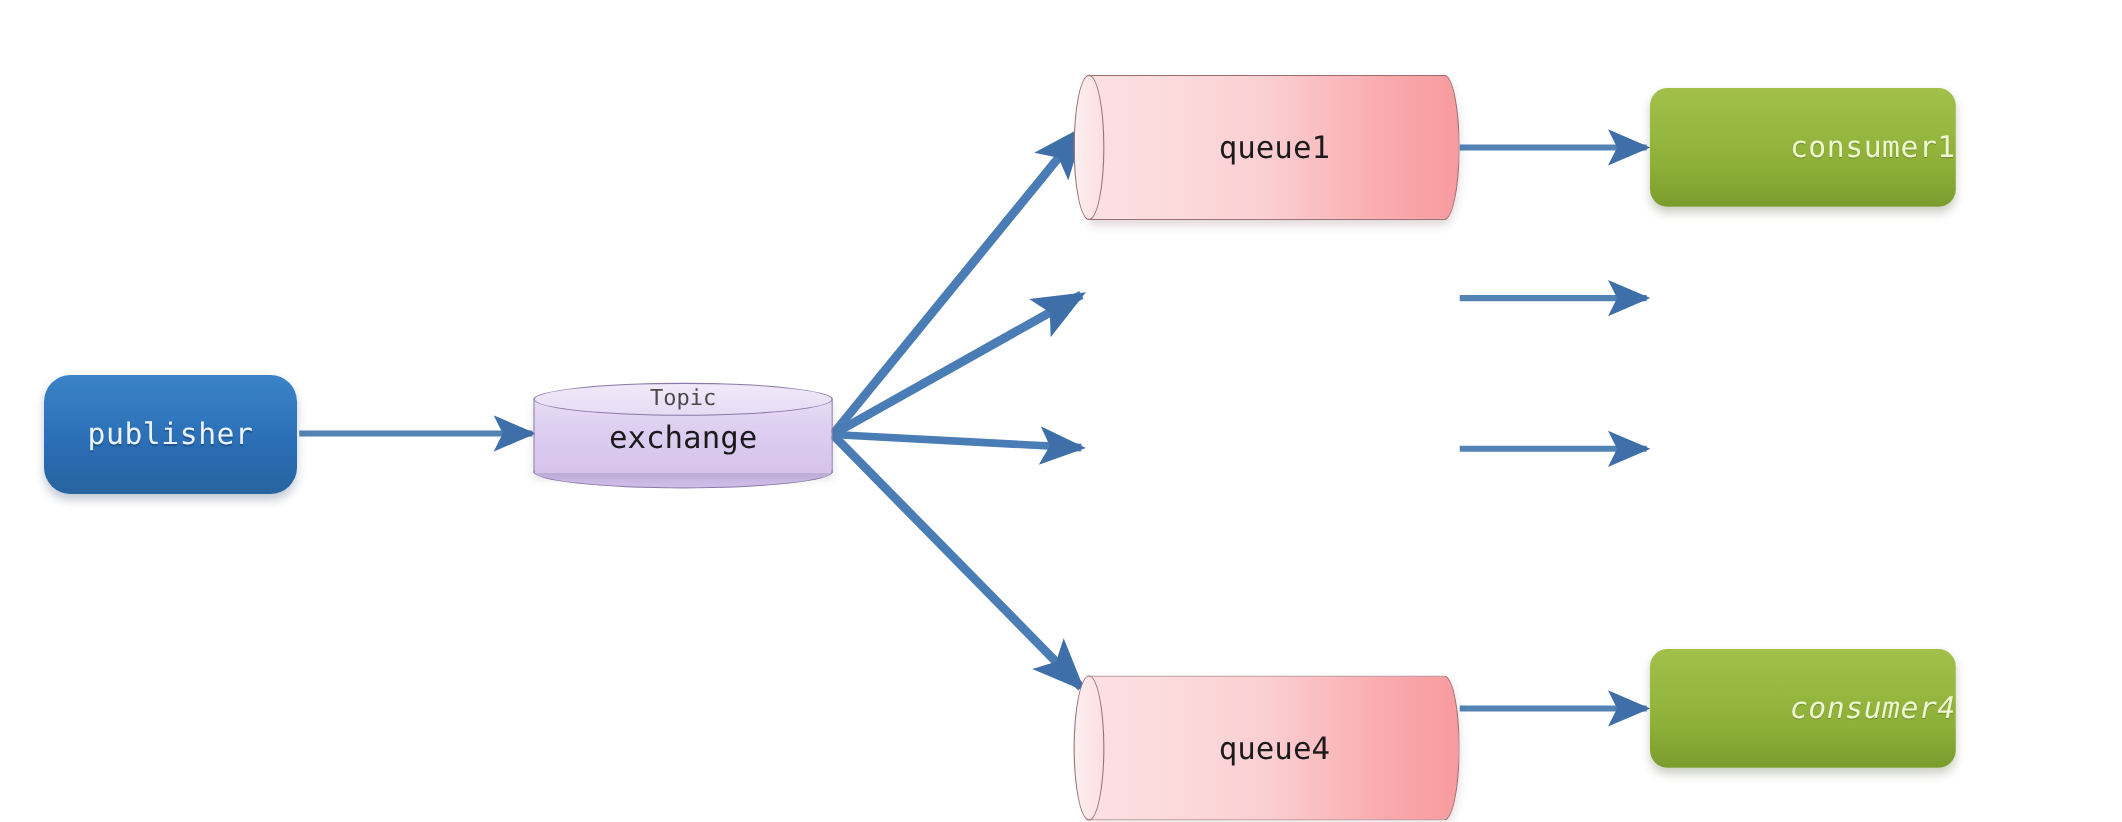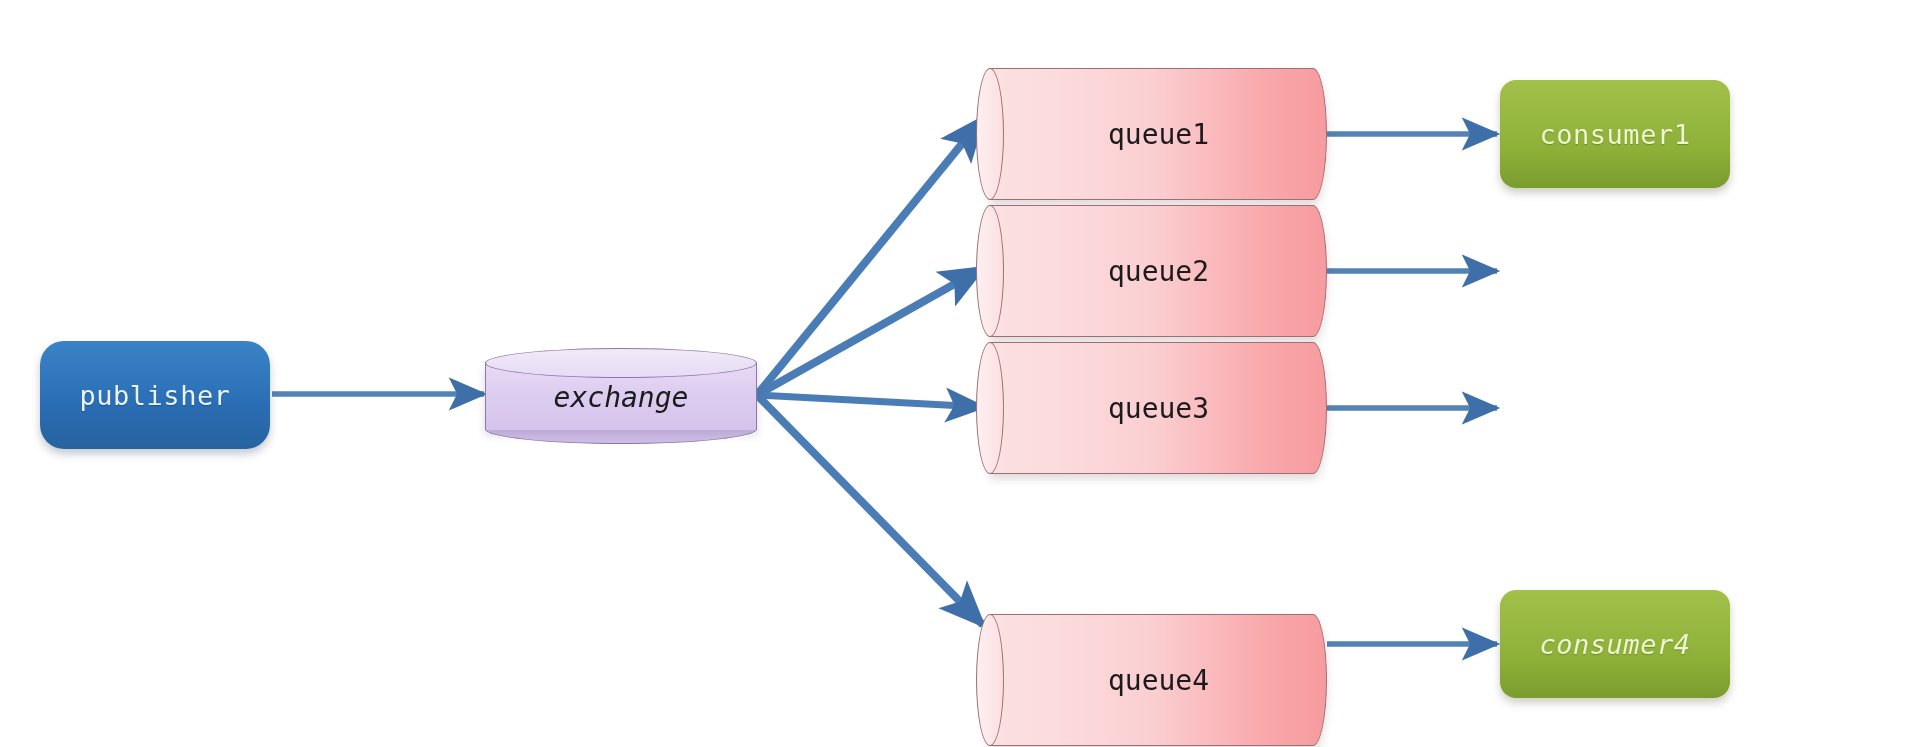--- a/index.html
+++ b/index.html
@@ -101,21 +101,20 @@
   }
   .exchange .name {
     position: absolute;
     left: 0;
     top: 33px;
     width: 272px;
     text-align: center;
     color: #1b1b1b;
     font-size: 28px;
     z-index: 5;
-    font-style: italic;
   }
 
   
   .queue {
     position: absolute;
     width: 337px;
     height: 156px;
     text-decoration: underline;
   }
   .queue .qbody {
@@ -153,28 +152,28 @@
     align-items: center;
     justify-content: center;
     color: #1b1b1b;
     font-size: 28px;
     z-index: 4;
   }
 
   
   .consumer {
     position: absolute;
-    width: 230px;
+    width: 278px;
     height: 108px;
     border-radius: 16px;
     background: linear-gradient(180deg, #a2c04a 0%, #95b63f 40%, #8db038 65%, #7a9c2e 100%);
     box-shadow: 0 5px 9px rgba(90,100,60,0.30);
     display: flex;
     align-items: center;
-    justify-content: center;
+    justify-content: flex-end;
   }
   .consumer .label {
     color: #eef7cf;
     font-size: 27px;
     letter-spacing: 0.5px;
     text-shadow: 0 1px 1px rgba(70,90,30,0.45);
   }
 </style>
 </head>
 <body>
@@ -205,40 +204,31 @@
   </svg>
 
   <div class="pub-box">
     <span class="label">publisher</span>
   </div>
 
   <div class="exchange">
     <div class="bot-cap"></div>
     <div class="body"></div>
     <div class="top-cap"></div>
+    <div class="kind">Topic</div>
     <div class="name">exchange</div>
   </div>
 
   <div class="queue" style="left:990px; top:68px;">
     <div class="qbody"></div>
     <div class="qcap"></div>
     <div class="qlabel">queue1</div>
   </div>
 
-  <div class="queue" style="left:990px; top:205px;">
-    <div class="qbody"></div>
-    <div class="qcap"></div>
-    <div class="qlabel">queue2</div>
-  </div>
-
-  <div class="queue" style="left:990px; top:342px;">
-    <div class="qbody"></div>
-    <div class="qcap"></div>
-    <div class="qlabel">queue3</div>
-  </div>
+
 
   <div class="queue" style="left:990px; top:578px;margin-top:36px;">
     <div class="qbody"></div>
     <div class="qcap"></div>
     <div class="qlabel">queue4</div>
   </div>
 
   <div class="consumer" style="left:1500px; top:80px;">
     <span class="label">consumer1</span>
   </div>

